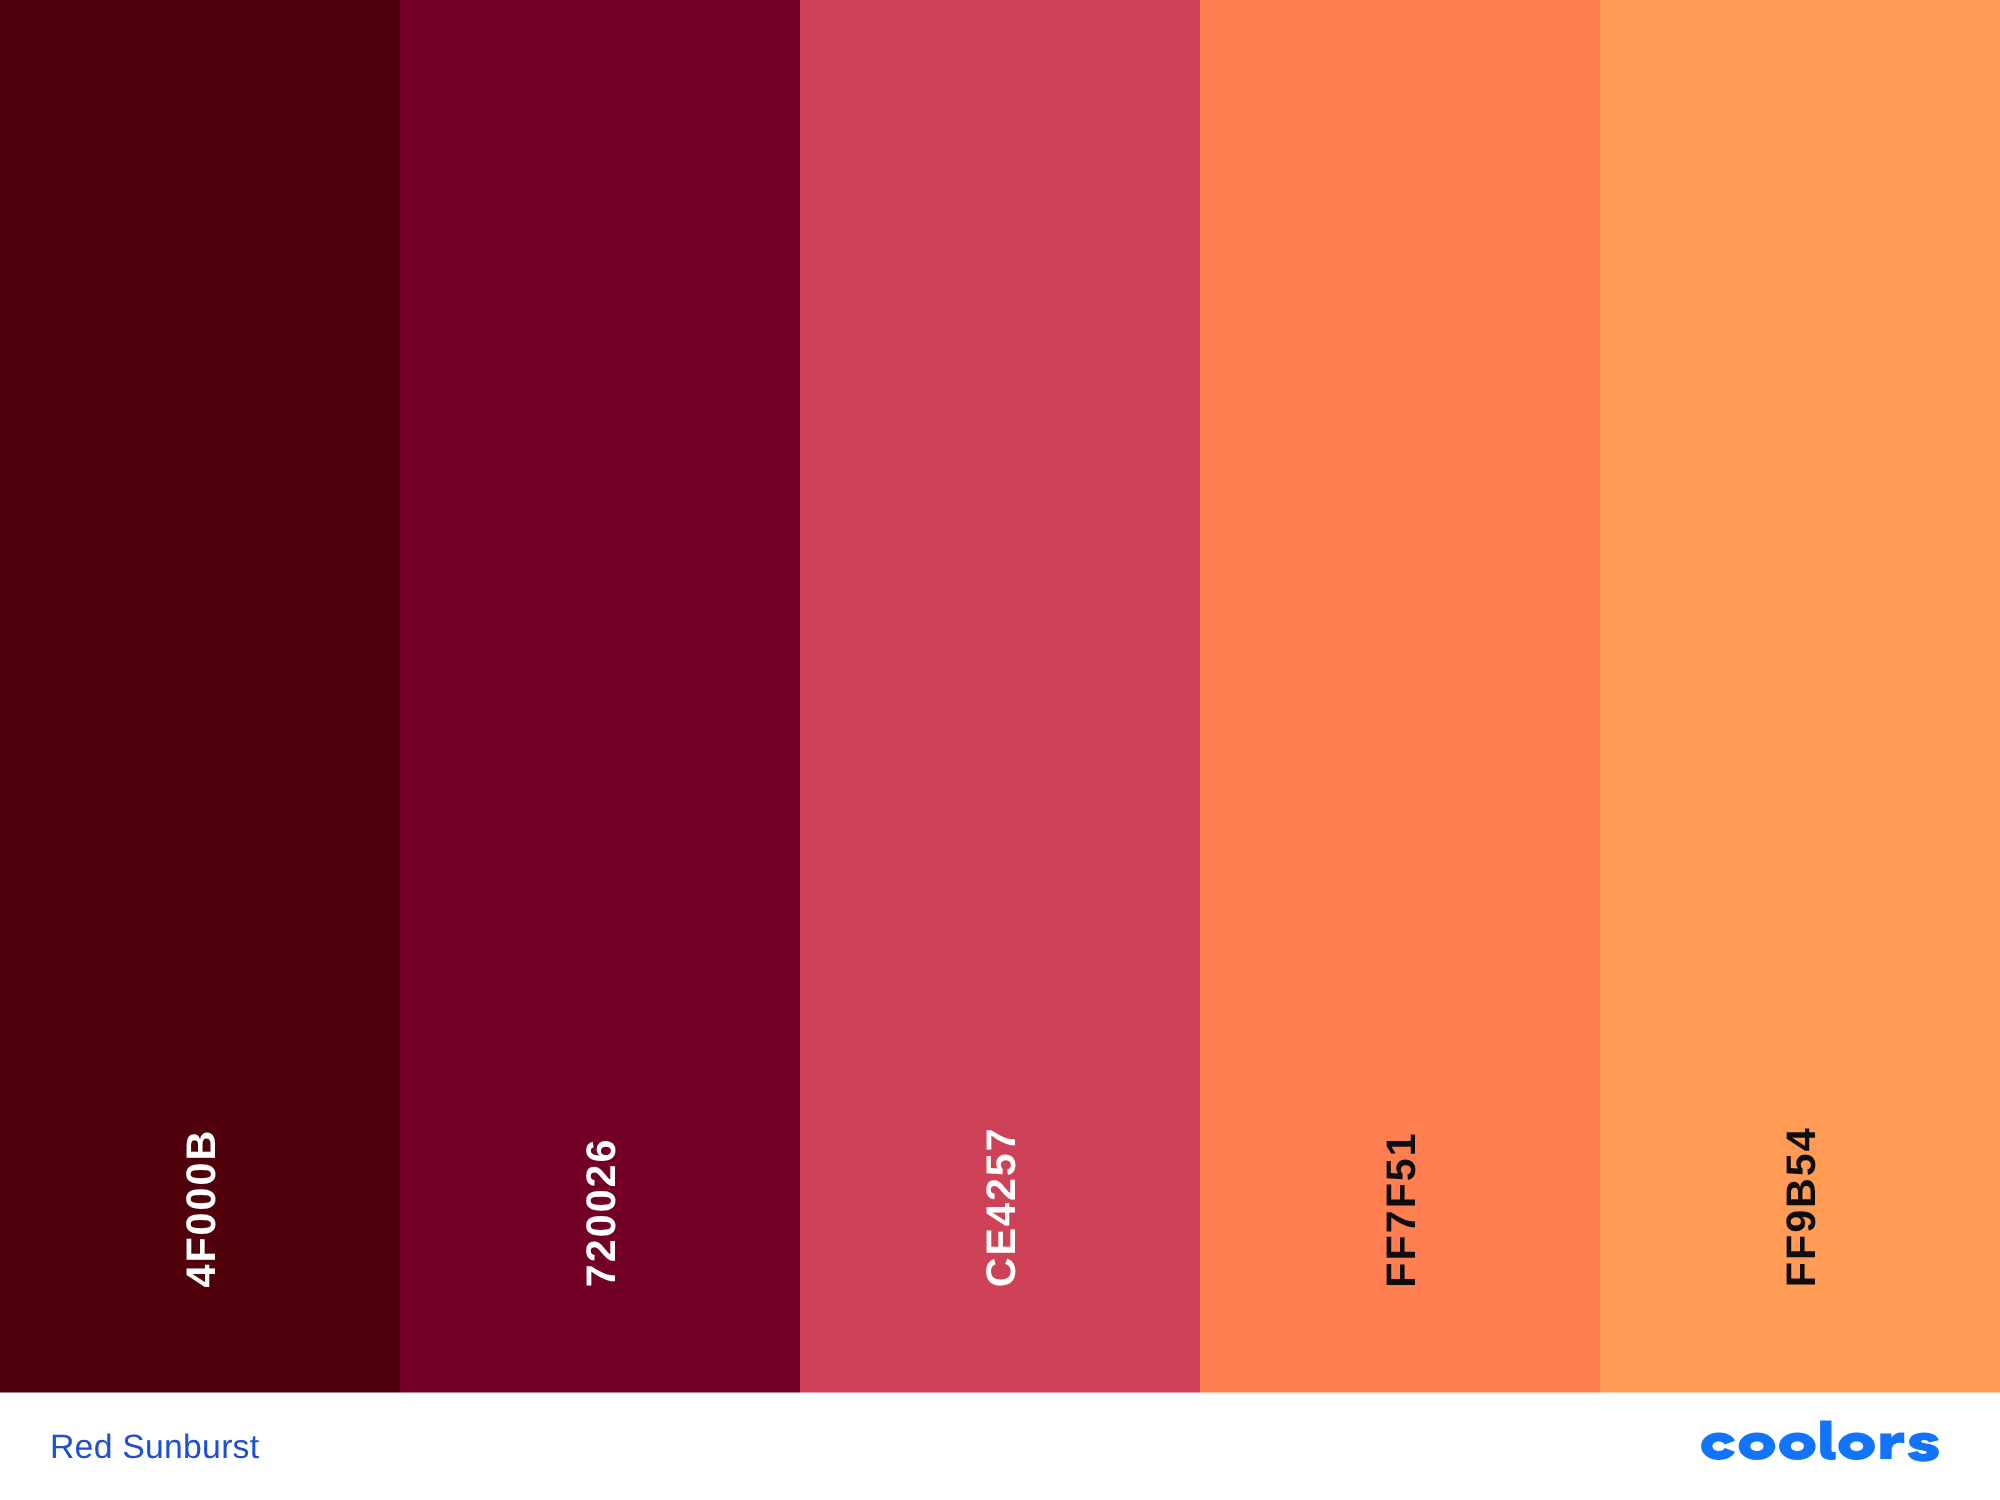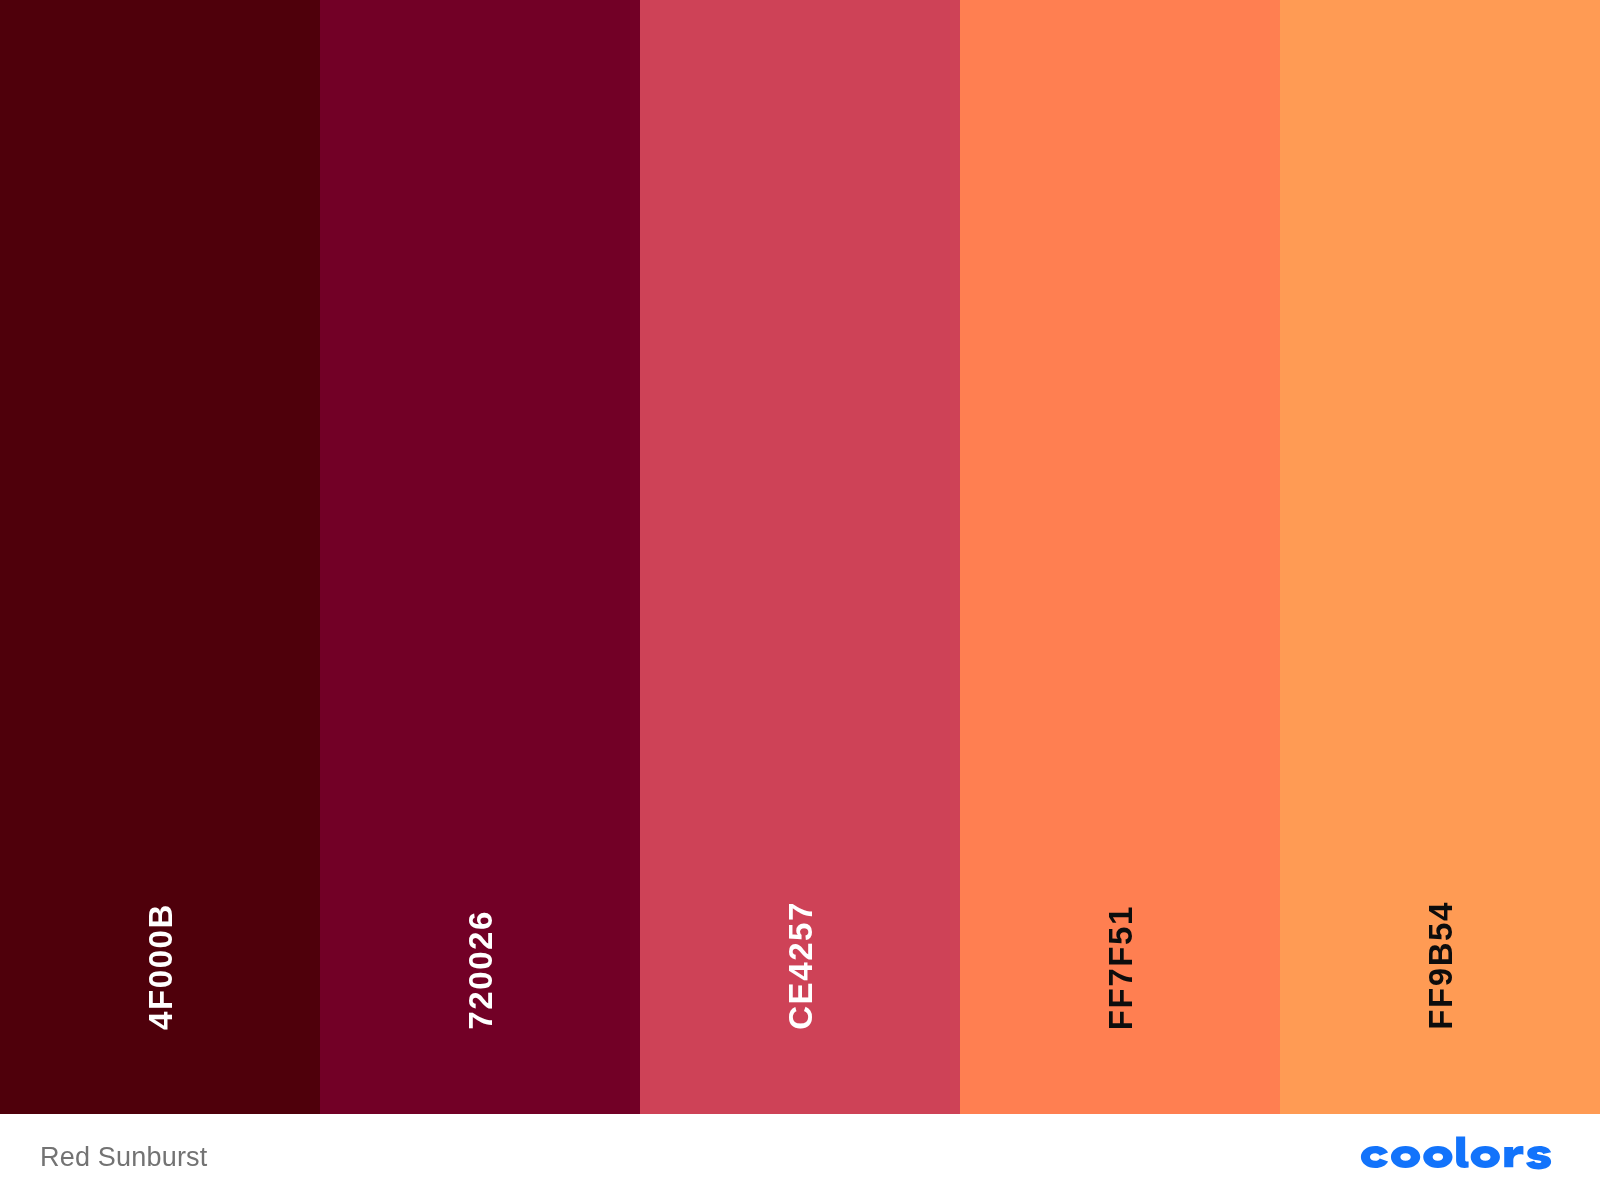--- a/index.html
+++ b/index.html
@@ -109,21 +109,21 @@
     </div>
 
     <div class="swatch" style="background-color: rgb(255, 155, 84);">
       <span class="swatch-label" style="color: rgb(13, 13, 13);">FF9B54</span>
     </div>
 
   </div>
 
   <div id="footer-bar" style="background: rgb(255, 255, 255);">
 
-    <div id="palette-name" style="color: #737373;">Red Sunburst</div>
+    <div id="palette-name" style="color: #1d4ed8;">Red Sunburst</div>
 
     <div id="brand-logo">
       <svg viewBox="0 0 300 64" xmlns="http://www.w3.org/2000/svg">
         <g fill="#1273FB">
 
           <path d="M31 16c-12 0-21 7-21 16s9 16 21 16c8.5 0 15.5-3.5 18.5-9.5l-12-4.5c-1.2 2.2-3.6 3.5-6.5 3.5-4.6 0-7.8-2.3-7.8-5.5s3.2-5.5 7.8-5.5c2.9 0 5.3 1.3 6.5 3.5l12-4.5C46.5 19.5 39.5 16 31 16z"></path>
 
           <path d="M75 16c-12.2 0-21.3 7-21.3 16s9.1 16 21.3 16 21.3-7 21.3-16S87.2 16 75 16zm0 21.5c-4.4 0-7.6-2.3-7.6-5.5s3.2-5.5 7.6-5.5 7.6 2.3 7.6 5.5-3.2 5.5-7.6 5.5z"></path>
 
           <path d="M122 16c-12.2 0-21.3 7-21.3 16s9.1 16 21.3 16 21.3-7 21.3-16S134.2 16 122 16zm0 21.5c-4.4 0-7.6-2.3-7.6-5.5s3.2-5.5 7.6-5.5 7.6 2.3 7.6 5.5-3.2 5.5-7.6 5.5z"></path>

